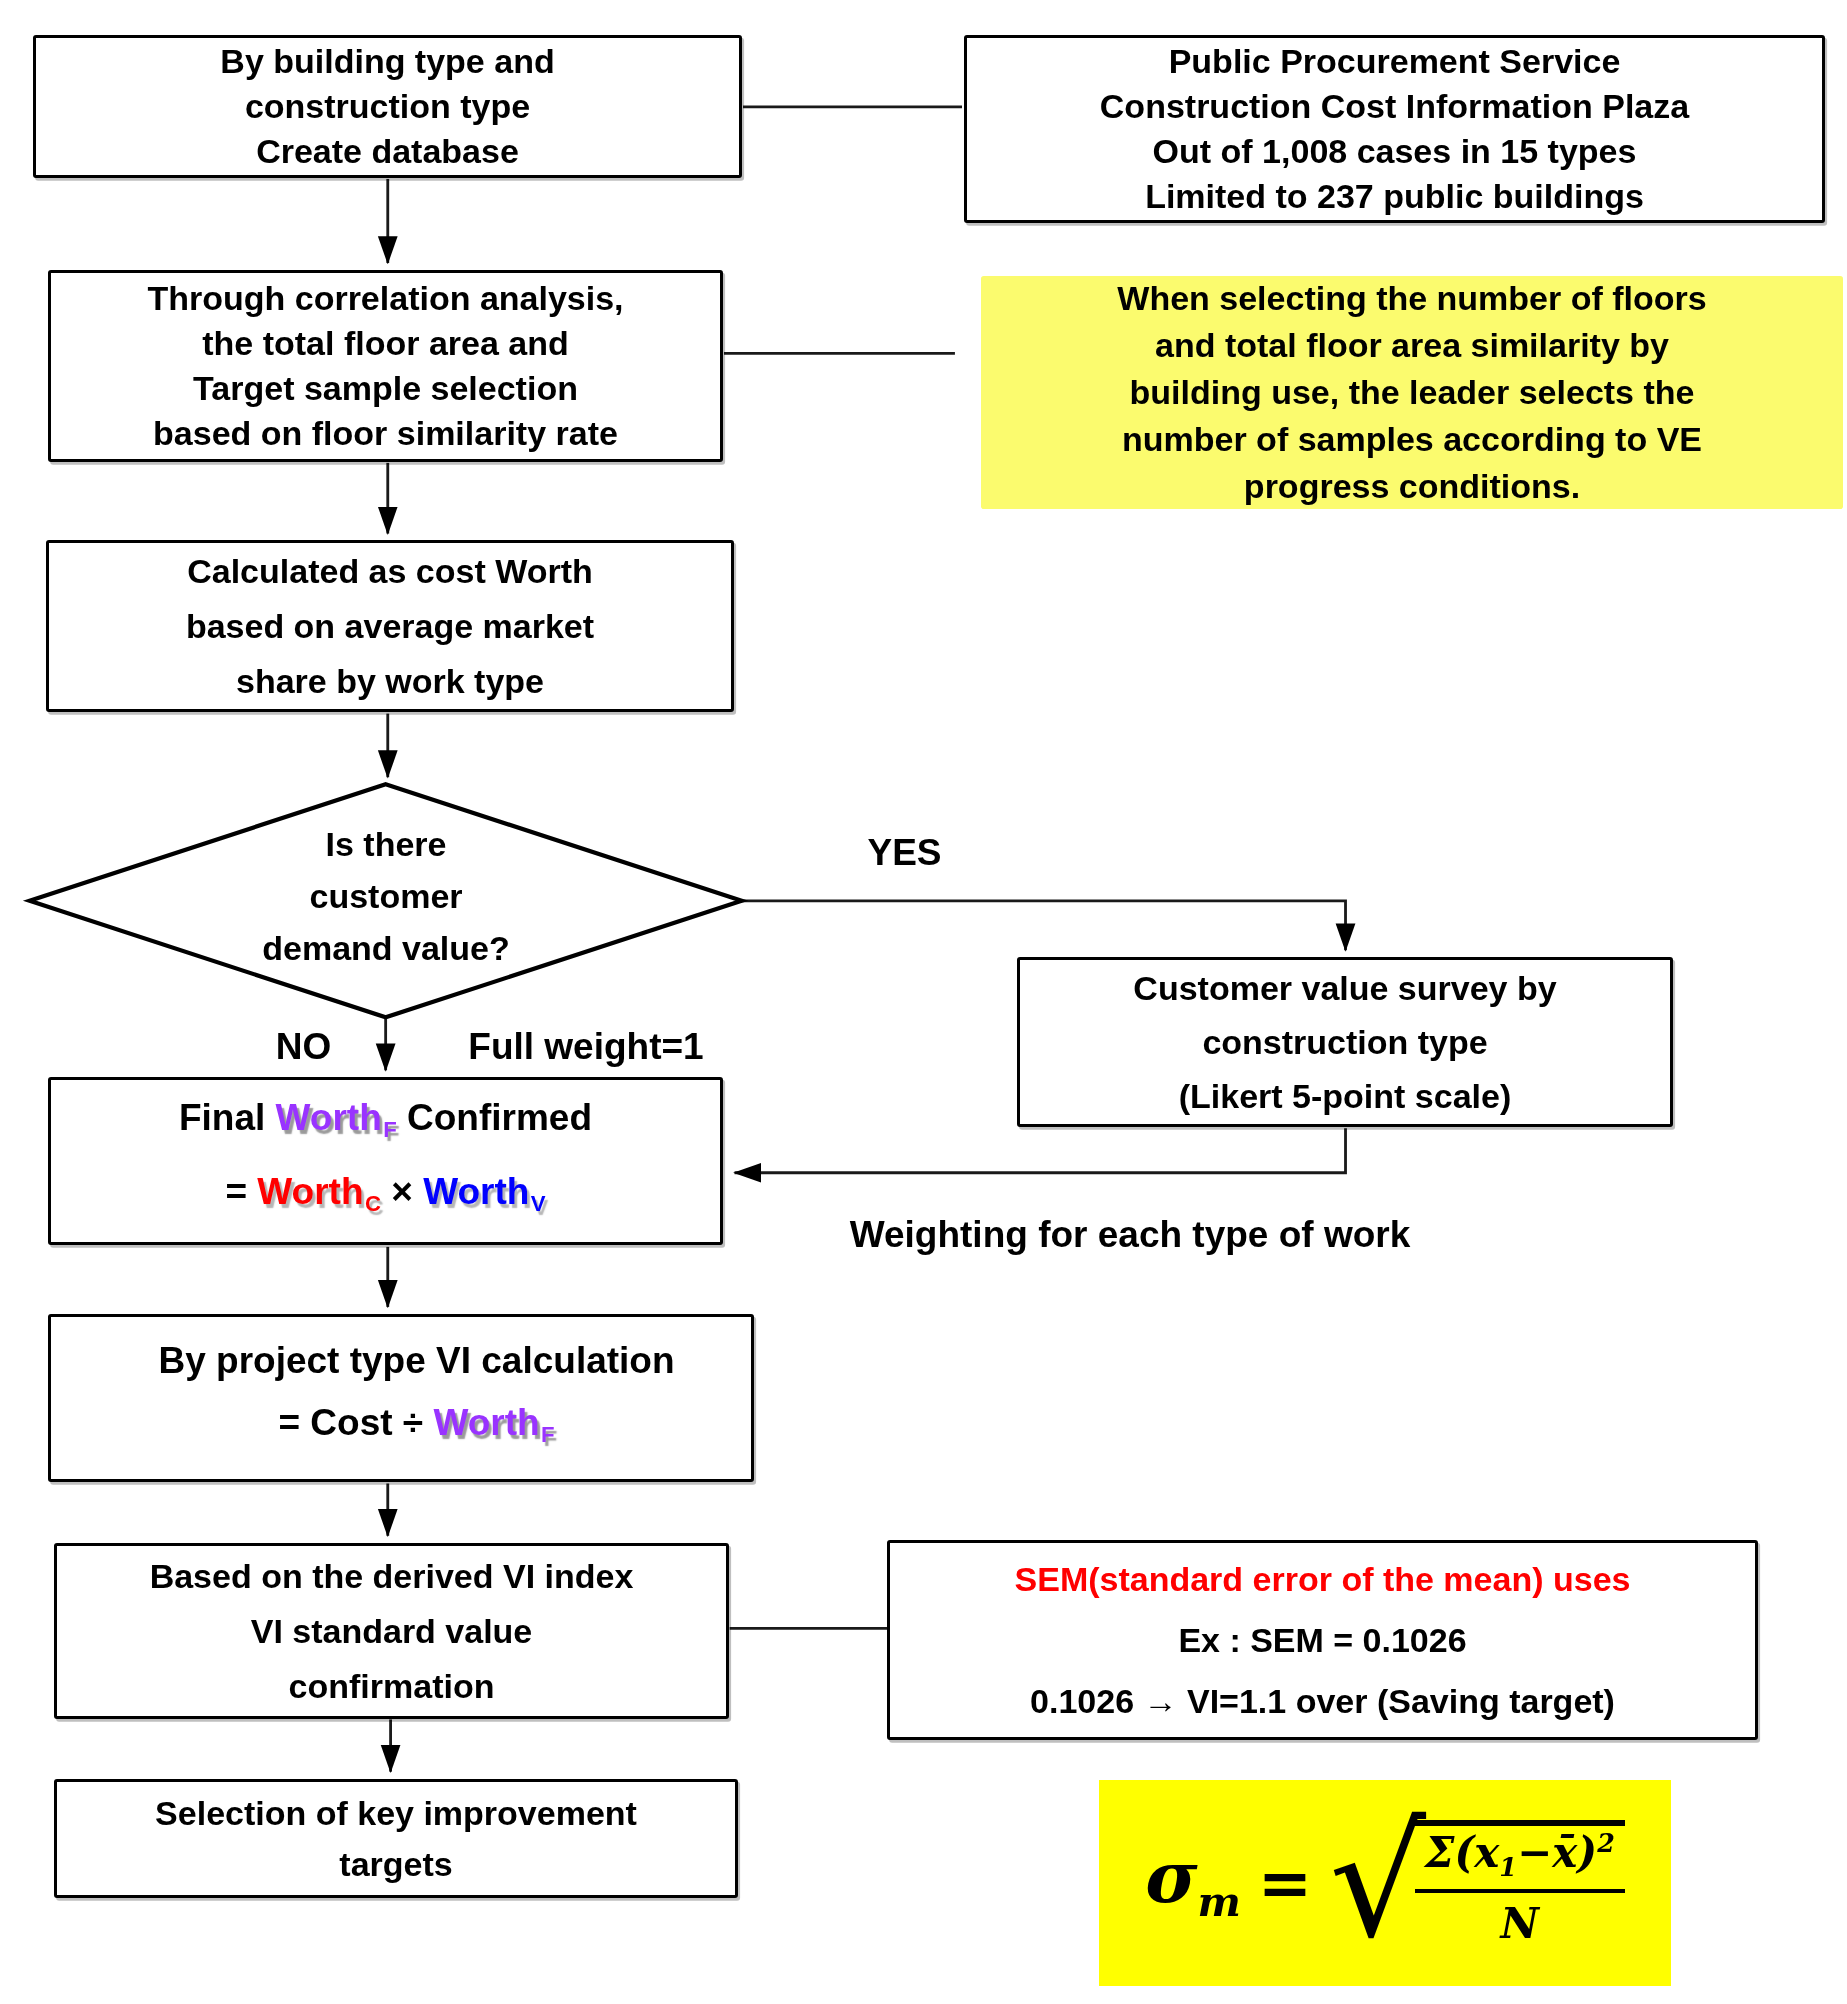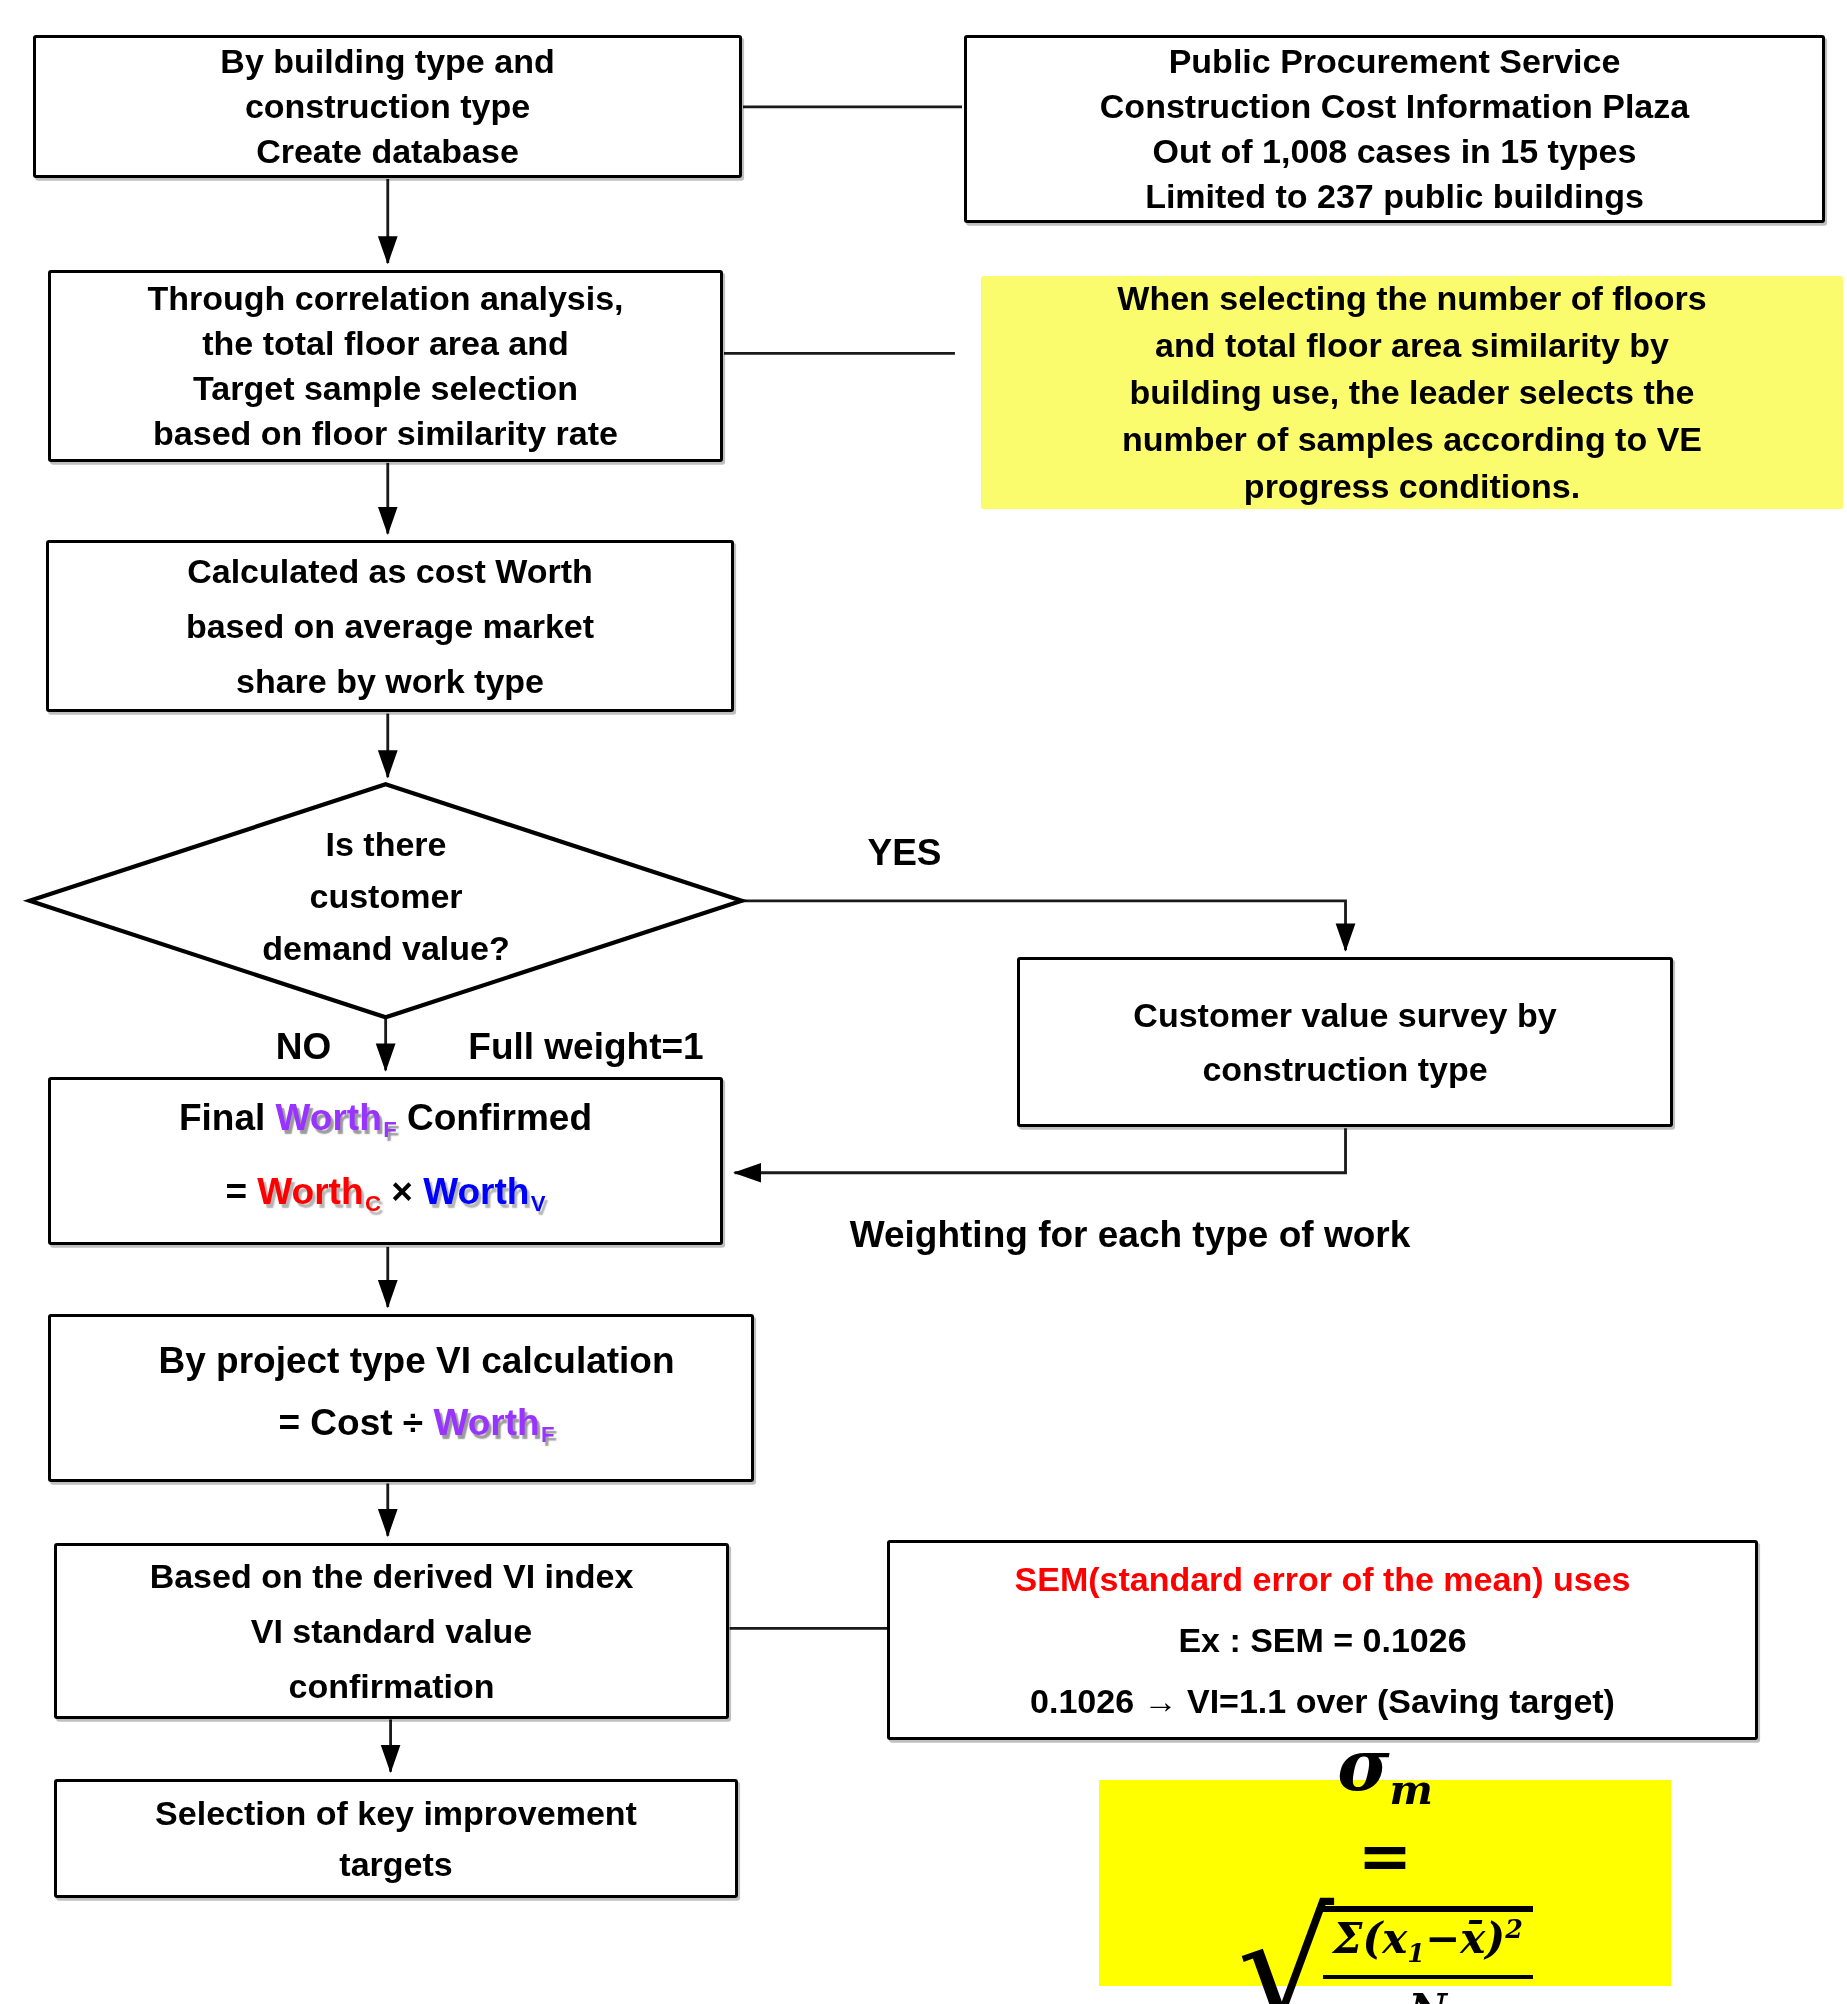--- a/index.html
+++ b/index.html
@@ -12,21 +12,21 @@
   .ln{font-size:34px;line-height:45px;white-space:nowrap;}
   .lh66 .ln{line-height:47px;}
   .lh76 .ln{line-height:54px;}
   .lh78 .ln{line-height:55px;}
   .lh72 .ln{line-height:51px;}
   .big .ln{font-size:37px;line-height:62px;}
   .sem .ln{font-size:34px;line-height:61px;}
   .sem .red{color:#ff0000;}
   .note-box{background:#fbfb6e;box-shadow:none;border:none;border-radius:2.8px;}
   .formula-box{background:#ffff00;box-shadow:none;border:none;border-radius:0;
-        flex-direction:column;gap:12.7px;align-items:center;font-family:"DejaVu Serif","Liberation Serif",serif;font-style:italic;}
+        flex-direction:row;gap:12.7px;align-items:center;font-family:"DejaVu Serif","Liberation Serif",serif;font-style:italic;}
   .label{position:absolute;z-index:3;font-size:37px;text-align:center;white-space:nowrap;}
   .wf{color:#9933ff;text-shadow:2.8px 3.5px 1.4px #9a9a9a;}
   .wc{color:#ff0000;text-shadow:2.8px 3.5px 1.4px #b5b5b5;}
   .wv{color:#0000ff;text-shadow:2.8px 3.5px 1.4px #b5b5b5;}
   sub.s{font-size:0.6em;vertical-align:-0.3em;margin-left:1.4px;}
   .decision-text{position:absolute;z-index:3;text-align:center;}
   .decision-text .ln{font-size:34px;line-height:52px;}
   
   .sig{font-size:71px;line-height:1;}
   .sig sub{font-size:41px;vertical-align:-0.35em;}
@@ -107,20 +107,21 @@
   </div>
 
   <div class="label" style="left:834px;top:832px;width:141px;">YES</div>
   <div class="label" style="left:247px;top:1026px;width:113px;">NO</div>
   <div class="label" style="left:434px;top:1026px;width:304px;">Full weight=1</div>
   <div class="label" style="left:777px;top:1214px;width:706px;">Weighting for each type of work</div>
 
   <div class="node lh76" style="left:1017px;top:957px;width:650px;height:164px;">
     <div class="ln">Customer value survey by</div>
     <div class="ln">construction type</div>
+    <div class="ln">(Likert 5-point scale)</div>
   </div>
 
   <div class="node big" style="left:48px;top:1077px;width:669px;height:162px;">
     <div class="ln">
       <span>Final </span><span class="wf"><span>Worth</span><sub class="s">F</sub></span><span> Confirmed</span>
     </div>
     <div class="ln">
       <span>= </span><span class="wc"><span>Worth</span><sub class="s">C</sub></span><span> × </span><span class="wv"><span>Worth</span><sub class="s">V</sub></span>
     </div>
   </div>

